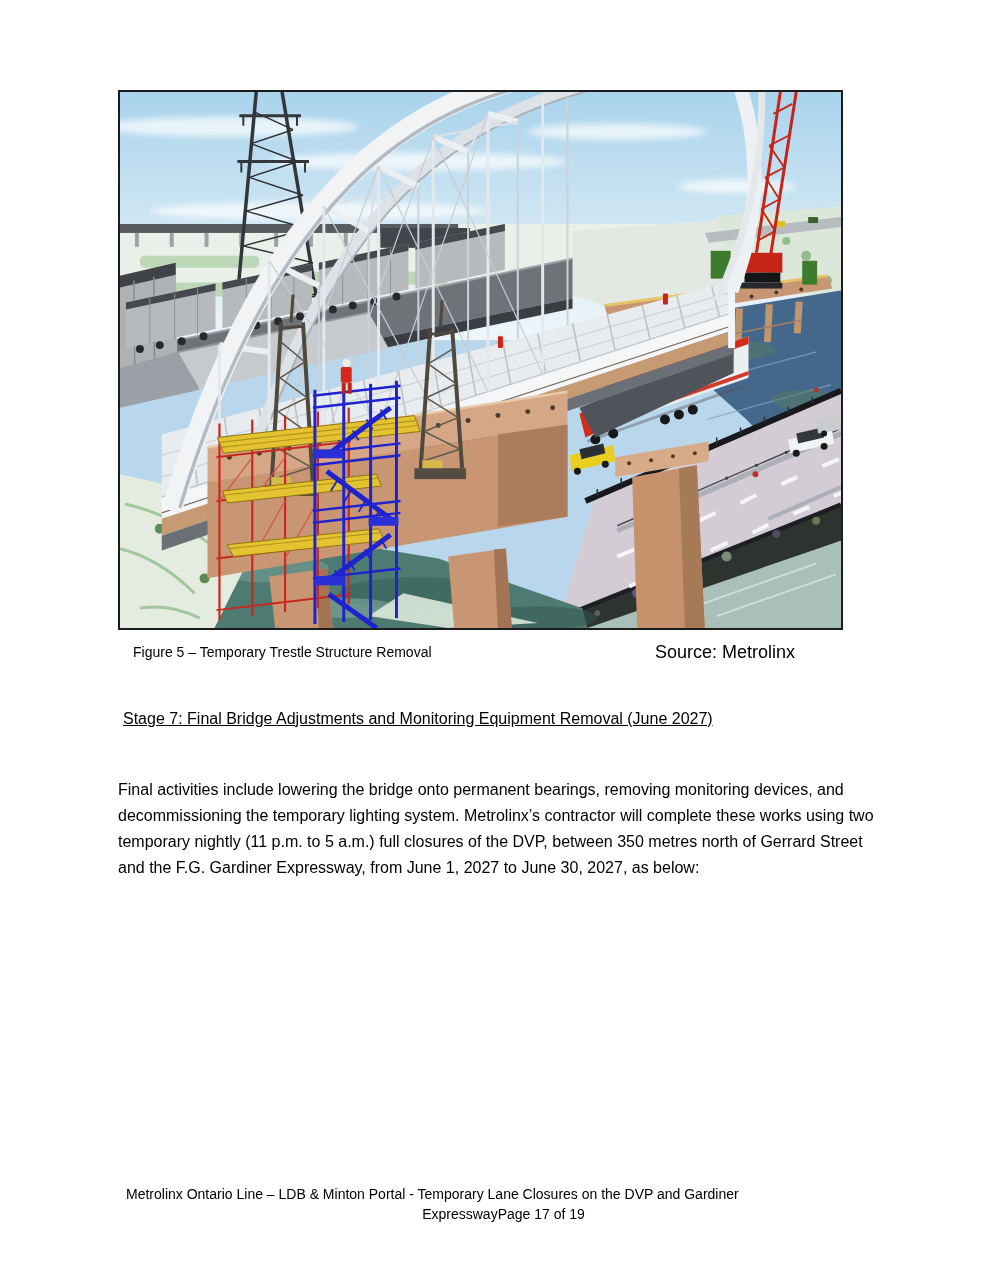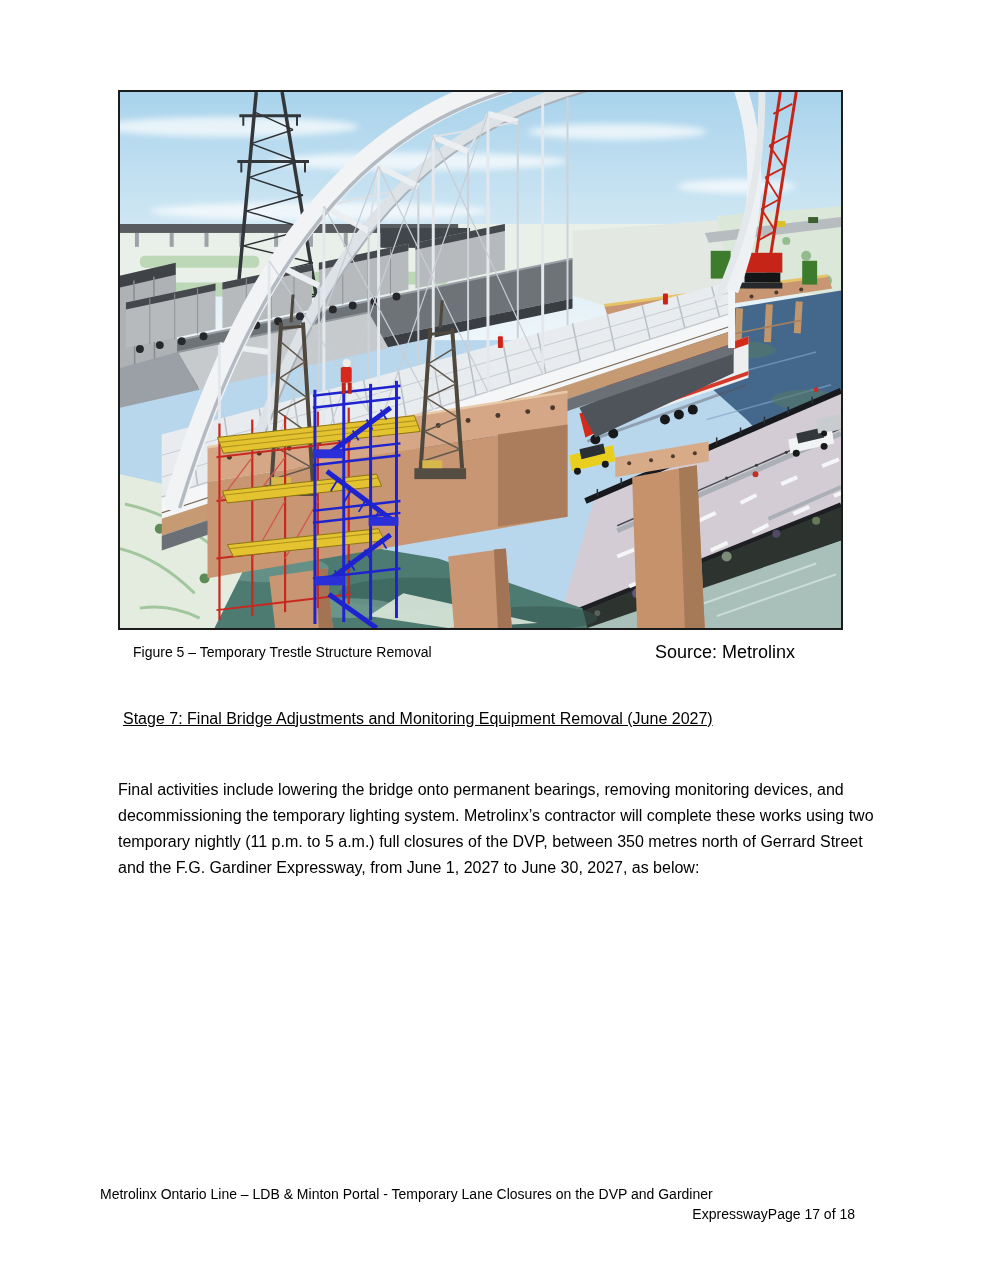--- a/index.html
+++ b/index.html
@@ -8,22 +8,22 @@
   .figure-frame{position:absolute;left:118px;top:90px;width:725px;height:540px;
         border:2px solid #1c1c1c;box-sizing:border-box;background:#b9d7ec;}
   .figure-frame svg{display:block;width:100%;height:100%;}
   .caption{position:absolute;left:133px;top:643px;width:460px;font-size:14px;line-height:19px;}
   .source{position:absolute;left:655px;top:643px;font-size:18px;line-height:19px;}
   .heading{position:absolute;left:123px;top:710px;width:764px;margin:0;font-size:16px;
         font-weight:400;text-decoration:underline;}
   .para{position:absolute;left:118px;width:764px;margin:0;font-size:16px;line-height:26px;}
   #para1{top:749px;margin-top:28px;}
   #para2{top:887px;}
-  .footer{position:absolute;left:100px;top:1184px;width:755px;font-size:14px;line-height:20px;}
-  .footer-row2{display:flex;justify-content:flex-end;}
+  .footer{position:absolute;left:126px;top:1184px;width:755px;font-size:14px;line-height:20px;}
+  .footer-row2{display:flex;justify-content:center;}
 </style>
 </head>
 <body>
 
 <div class="page">
 
   <div class="figure-frame">
     <svg viewBox="0 0 725 540" preserveAspectRatio="none">
       <defs>
         <linearGradient id="skyg" x1="0" y1="0" x2="0" y2="1">
@@ -611,17 +611,17 @@
   <div class="source">Source: Metrolinx</div>
 
   <h2 class="heading">Stage 7: Final Bridge Adjustments and Monitoring Equipment Removal (June 2027)</h2>
 
   <p class="para" id="para1">Final activities include lowering the bridge onto permanent bearings, removing monitoring devices, and decommissioning the temporary lighting system. Metrolinx’s contractor will complete these works using two temporary nightly (11 p.m. to 5 a.m.) full closures of the DVP, between 350 metres north of Gerrard Street and the F.G. Gardiner Expressway, from June 1, 2027 to June 30, 2027, as below:</p>
 
   <div class="footer">
     <div class="footer-row1">Metrolinx Ontario Line – LDB &amp; Minton Portal - Temporary Lane Closures on the DVP and Gardiner</div>
     <div class="footer-row2">
       <span>Expressway</span>
-      <span>Page 17 of 18</span>
+      <span>Page 17 of 19</span>
     </div>
   </div>
 
 </div>
 
 </body></html>

